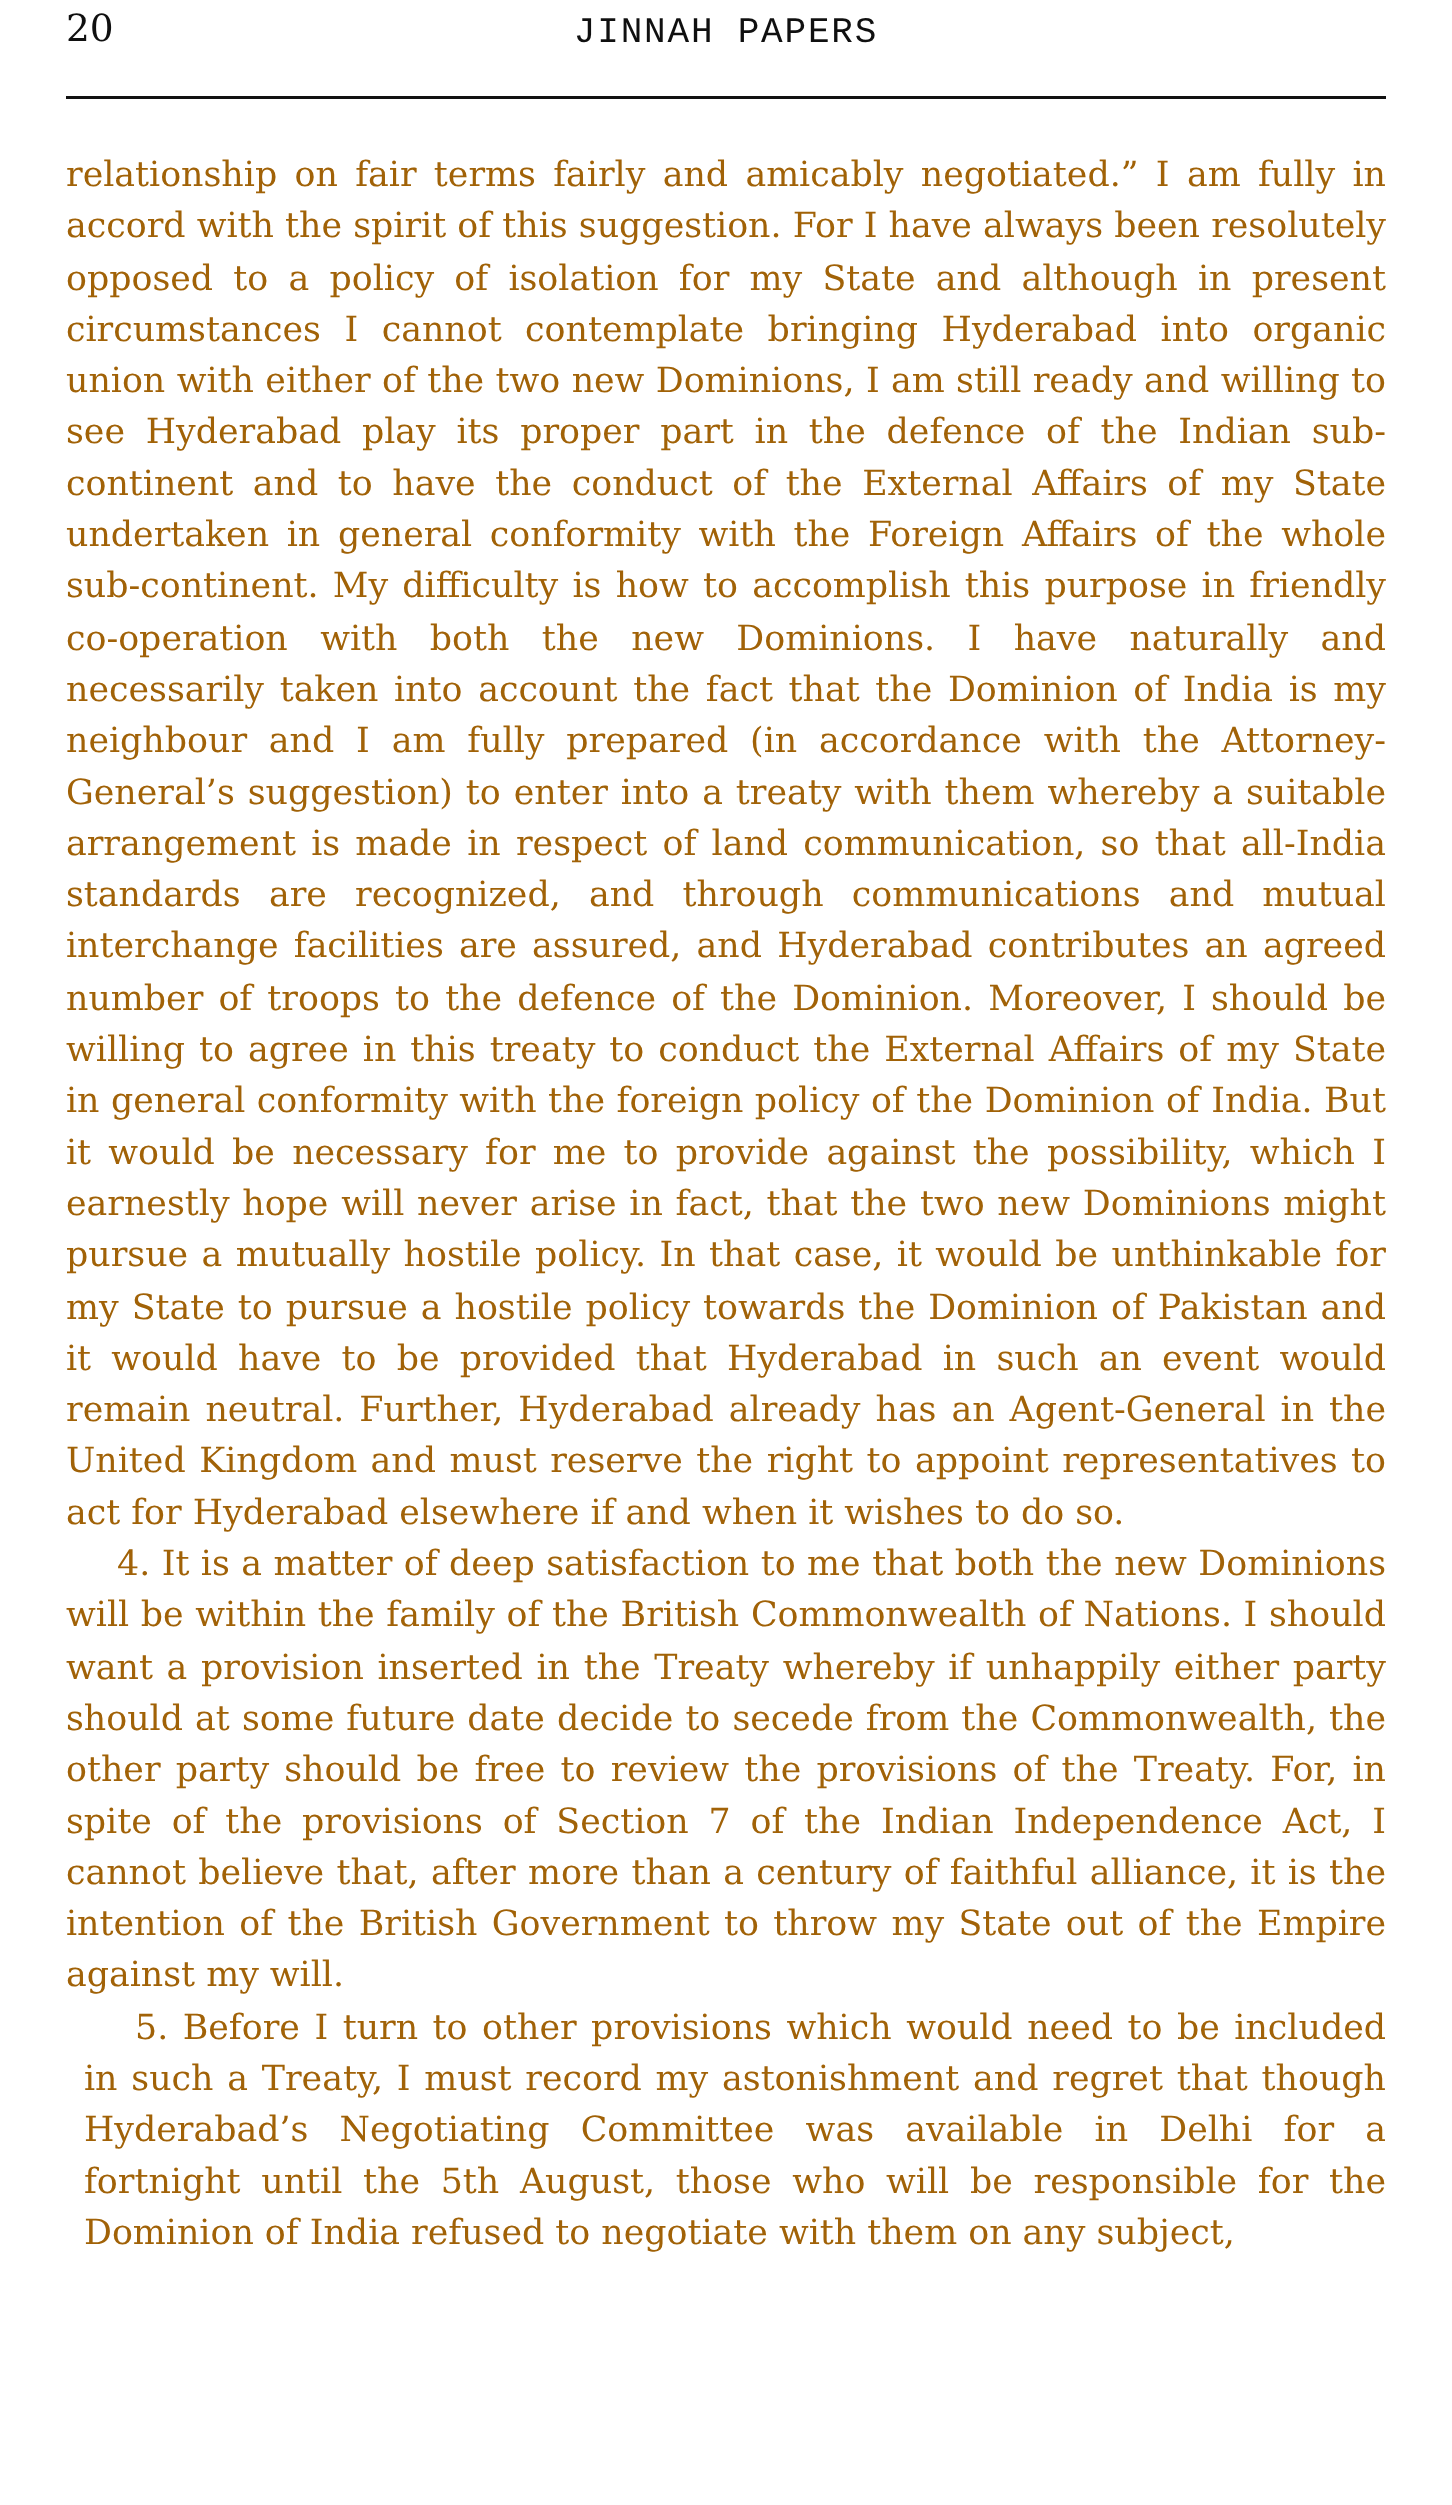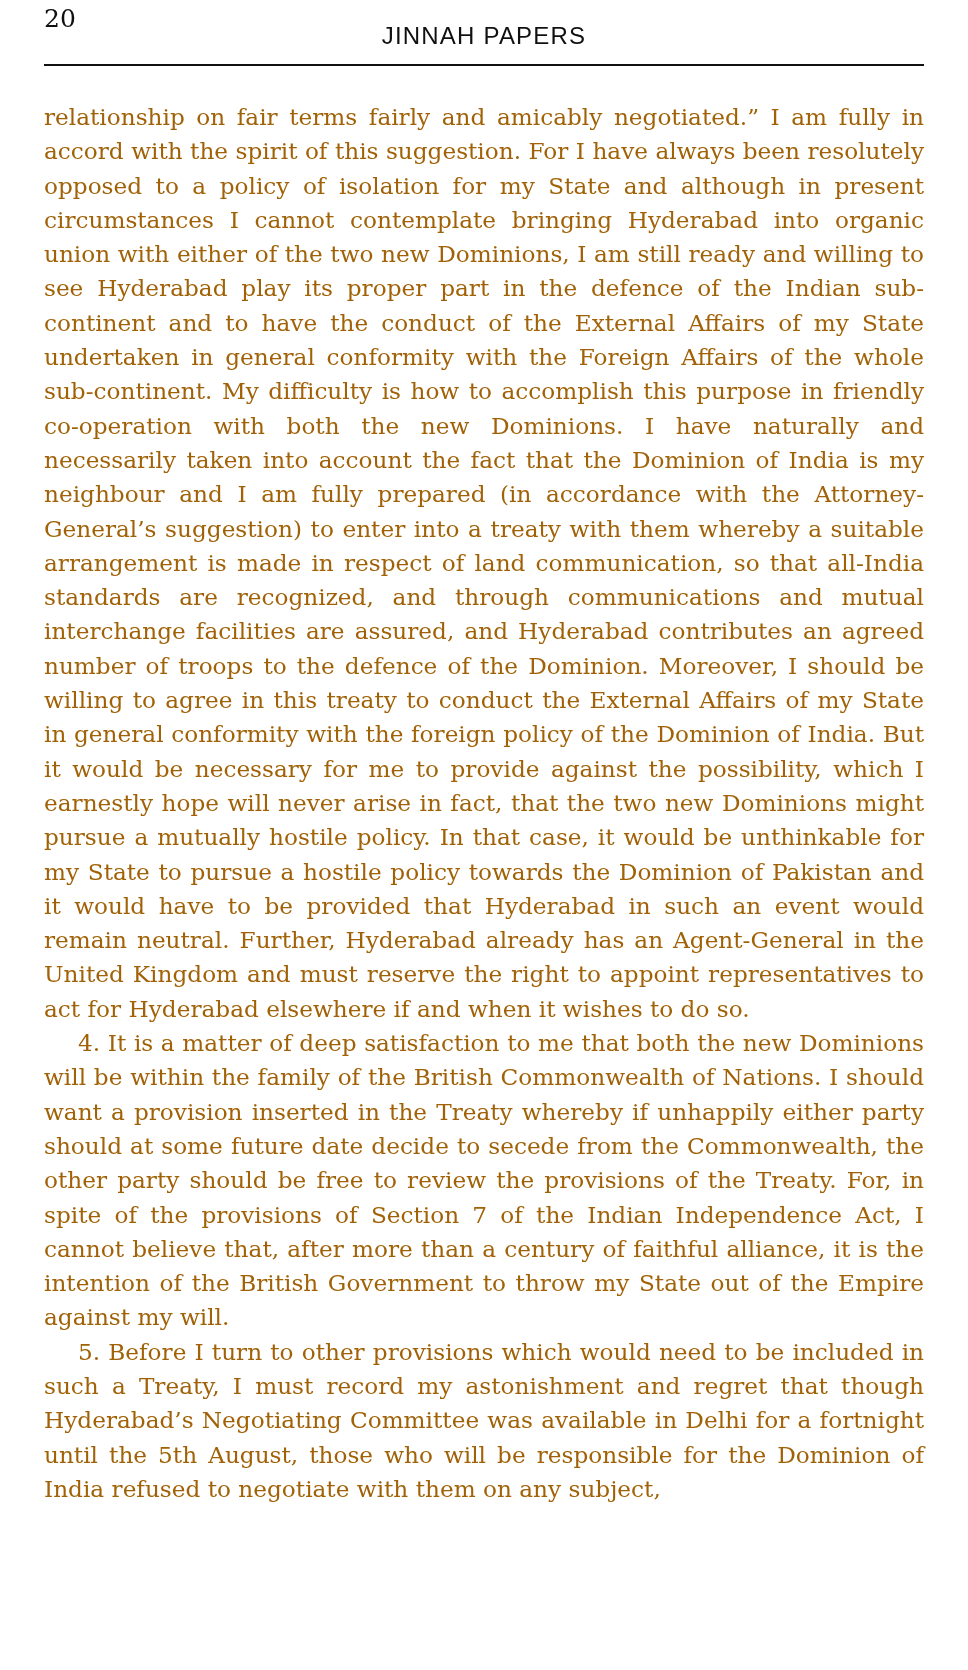--- a/index.html
+++ b/index.html
@@ -31,25 +31,25 @@
   .folio {
     position: absolute;
     left: 0;
     top: 6px;
     font-family: "DejaVu Serif", serif;
     font-size: 25px;
     line-height: 1;
     color: #101010;
   }
   .running-head {
-    font-family: Liberation Sans, sans-serif;
+    font-family: Liberation Mono, monospace;
     font-size: 24px;
     letter-spacing: 1.2px;
     color: #101010;
-    margin-top: 22px;
+    margin-top: 9px;
     white-space: nowrap;
   }
   .rule {
     border: none;
     border-top: 2.2px solid #111111;
     margin: 8px 0 0 0;
     width: 100%;
   }
   .body-text {
     margin-top: 34px;
@@ -63,20 +63,21 @@
   }
   .body-text p {
     margin: 0;
     text-indent: 0;
   }
   .body-text p.indent {
     text-indent: 34px;
   }
   .body-text p.last {
     text-align: justify;
+    margin-left: 12px;
   }
 </style>
 </head>
 <body>
 
 <div class="page">
 
   <div class="header">
     <div class="folio">20</div>
     <div class="running-head">JINNAH PAPERS</div>

